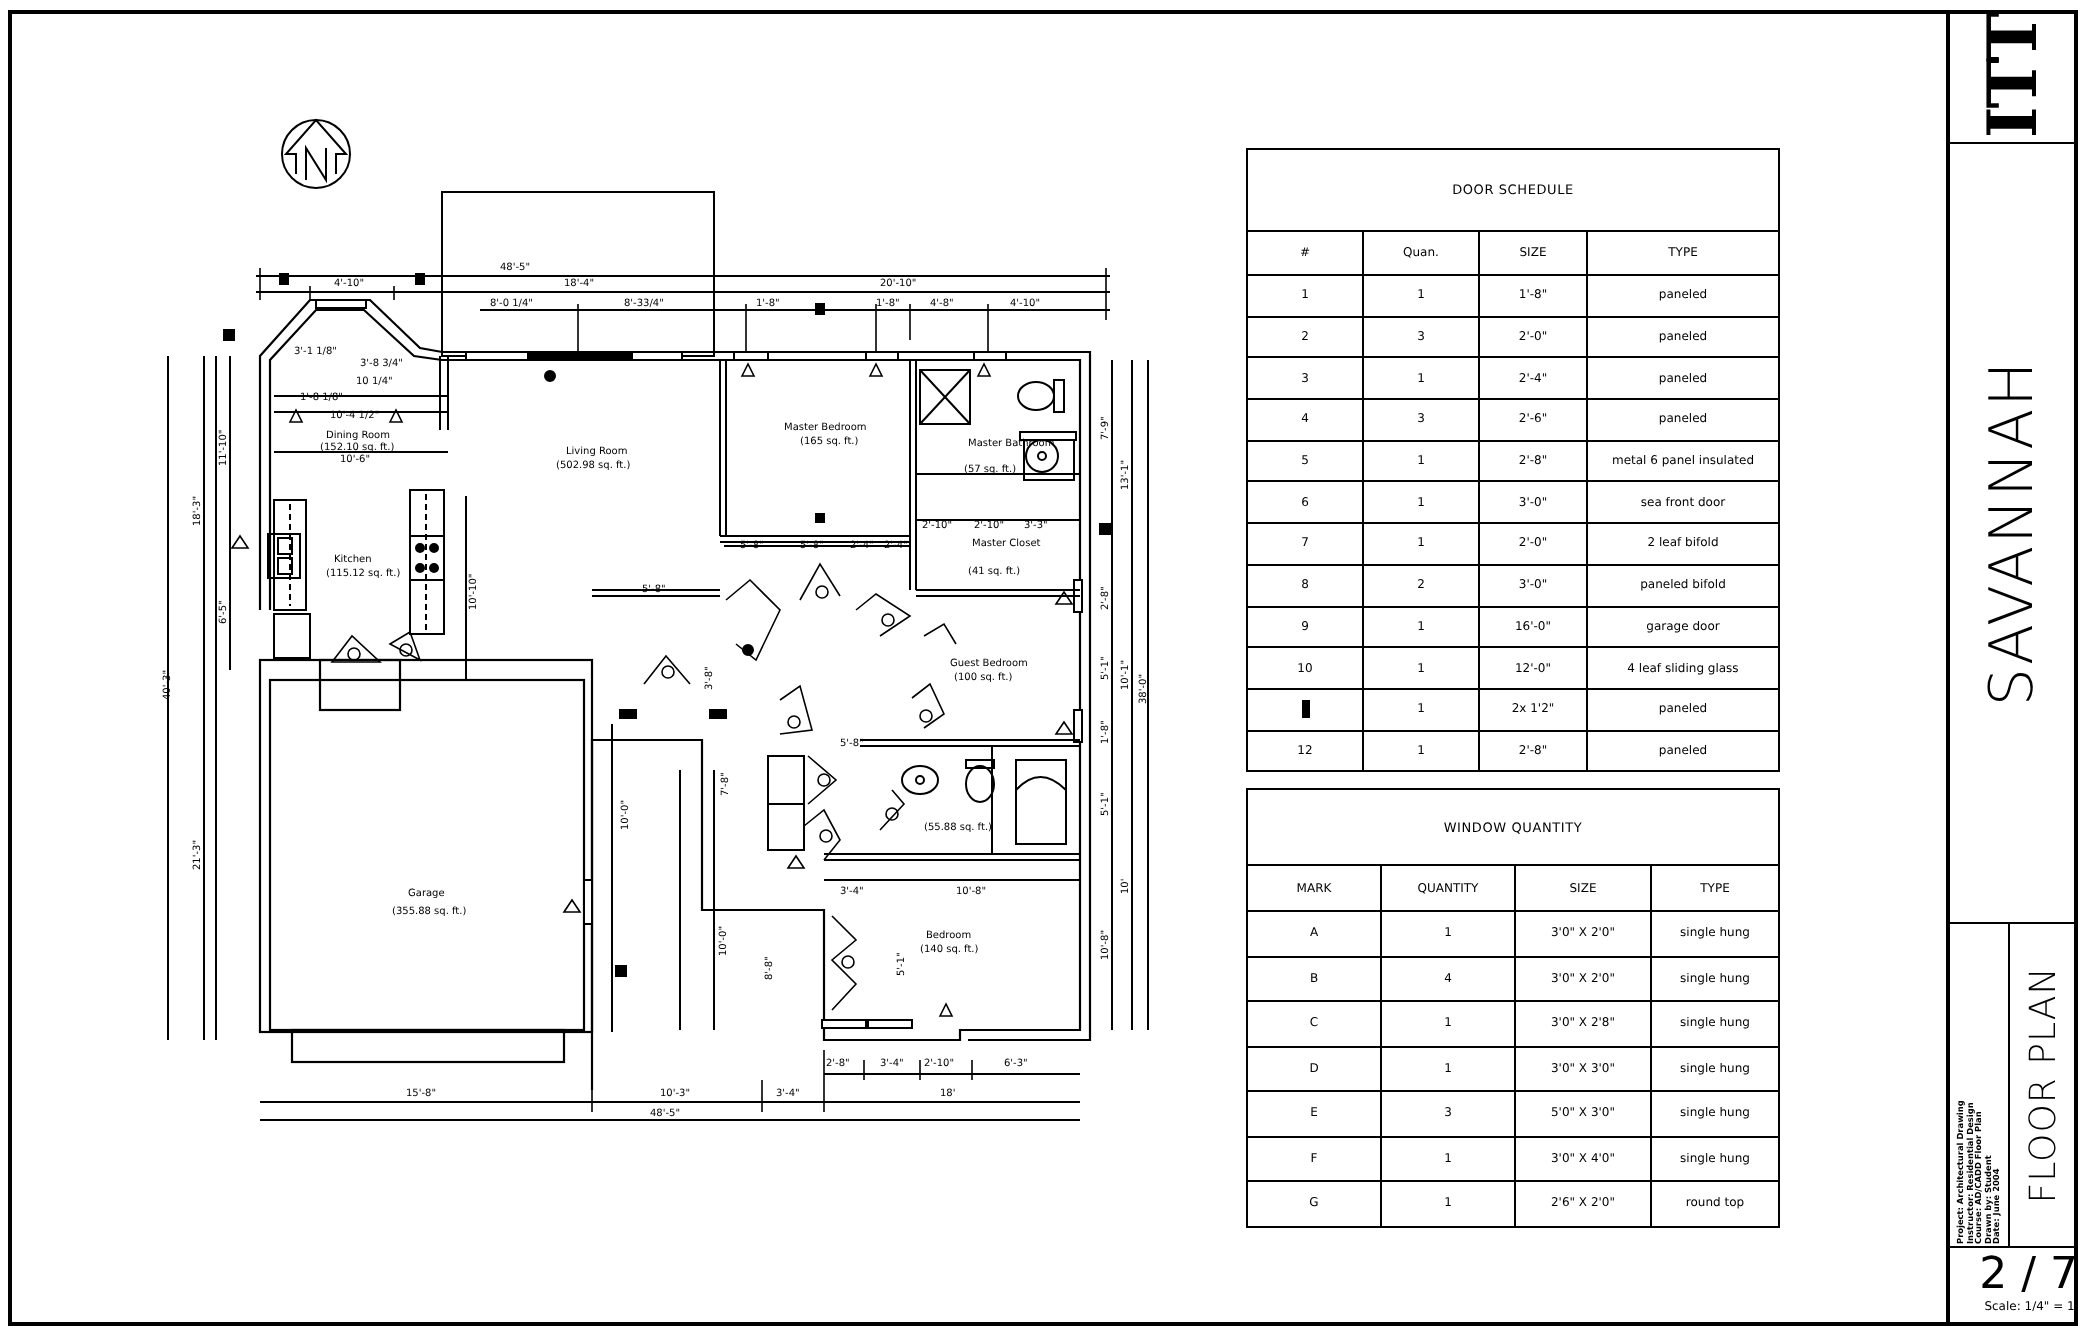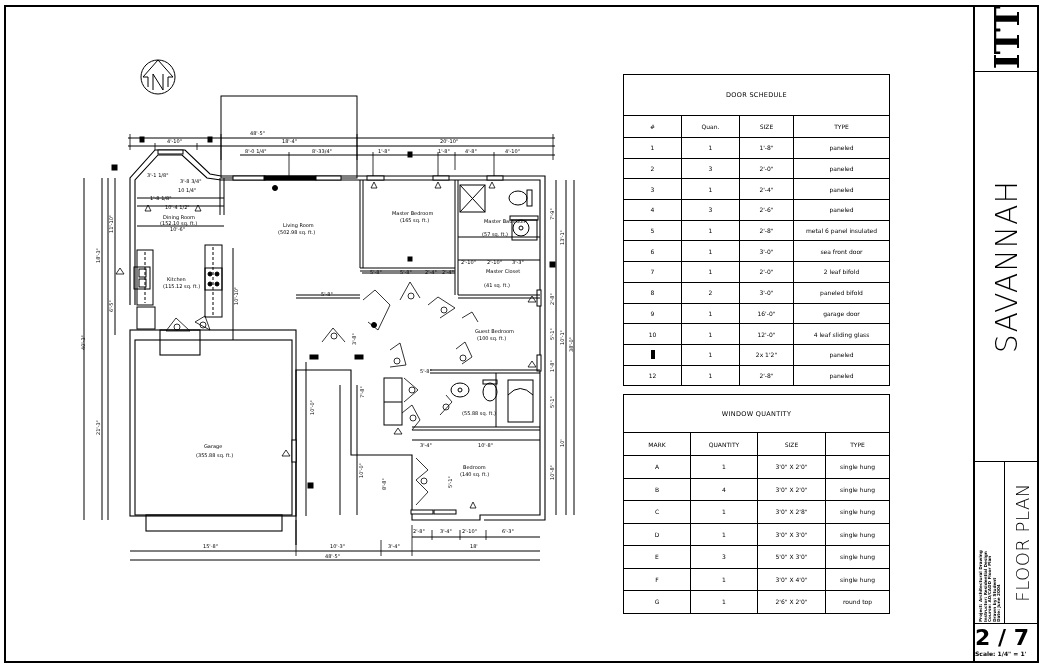--- a/index.html
+++ b/index.html
@@ -22,21 +22,21 @@
   .mark-block { display:inline-block; width:4px; height:9px; background:#000; vertical-align:middle; }
   .titleblock { position:absolute; left:973px; top:5px; width:66px; height:658px; border-left:2px solid #000; box-sizing:border-box; }
   .tb-logo { position:absolute; left:0; top:0; width:64px; height:66px; border-bottom:1px solid #000; display:flex; align-items:center; justify-content:center; }
   .tb-logo span { transform:rotate(-90deg); font-family:"DejaVu Serif", serif; font-weight:bold; font-size:34px; letter-spacing:-1px; }
   .tb-project { position:absolute; left:0; top:66px; width:64px; height:390px; display:flex; align-items:center; justify-content:center; }
   .tb-project span { transform:rotate(-90deg); font-family:"DejaVu Sans", sans-serif; font-weight:200; font-size:30px; letter-spacing:1px; white-space:nowrap; }
   .tb-info { position:absolute; left:0; top:456px; width:30px; height:162px; border-top:1px solid #000; border-right:1px solid #000; box-sizing:border-box; overflow:hidden; }
   .tb-info-inner { position:absolute; left:50%; top:50%; transform:translate(-50%,-50%) rotate(-90deg); width:158px; font-size:4.2px; line-height:4.6px; font-weight:bold; }
   .tb-sheetname { position:absolute; left:30px; top:456px; width:34px; height:162px; border-top:1px solid #000; box-sizing:border-box; display:flex; align-items:center; justify-content:center; }
   .tb-sheetname span { transform:rotate(-90deg); white-space:nowrap; font-size:18px; font-weight:200; letter-spacing:0.5px; }
-  .tb-page { position:absolute; left:0; top:618px; width:64px; height:40px; border-top:1px solid #000; box-sizing:border-box; text-align:left;font-weight:bold; }
+  .tb-page { position:absolute; left:0; top:618px; width:64px; height:40px; border-top:1px solid #000; box-sizing:border-box; text-align:right; }
   .tb-page .num { font-size:22px; line-height:24px; margin-top:2px; }
   .tb-page .scale { font-size:6px; }
 </style>
 </head>
 <body>
 
 <div class="sheet-border"></div>
 
 <svg class="plan" viewBox="0 0 1045 670" xmlns="http://www.w3.org/2000/svg">
   <g stroke="#000" fill="none" stroke-width="1">

